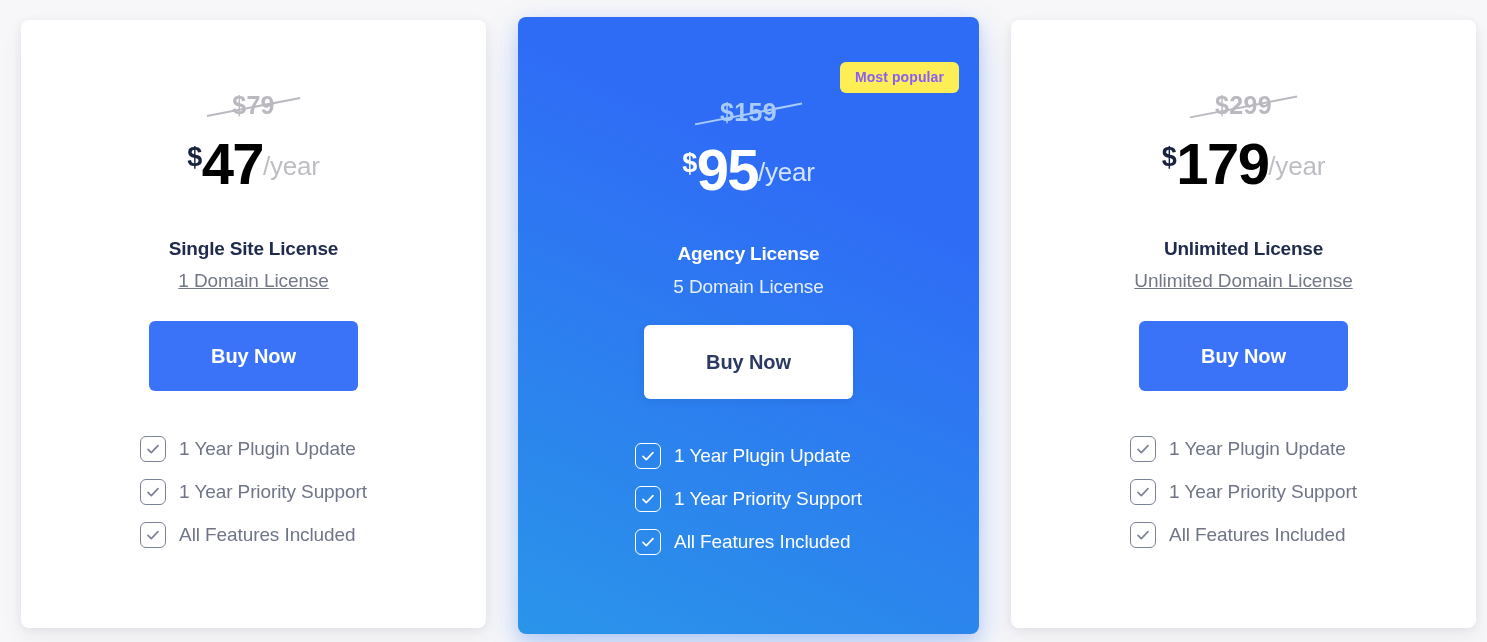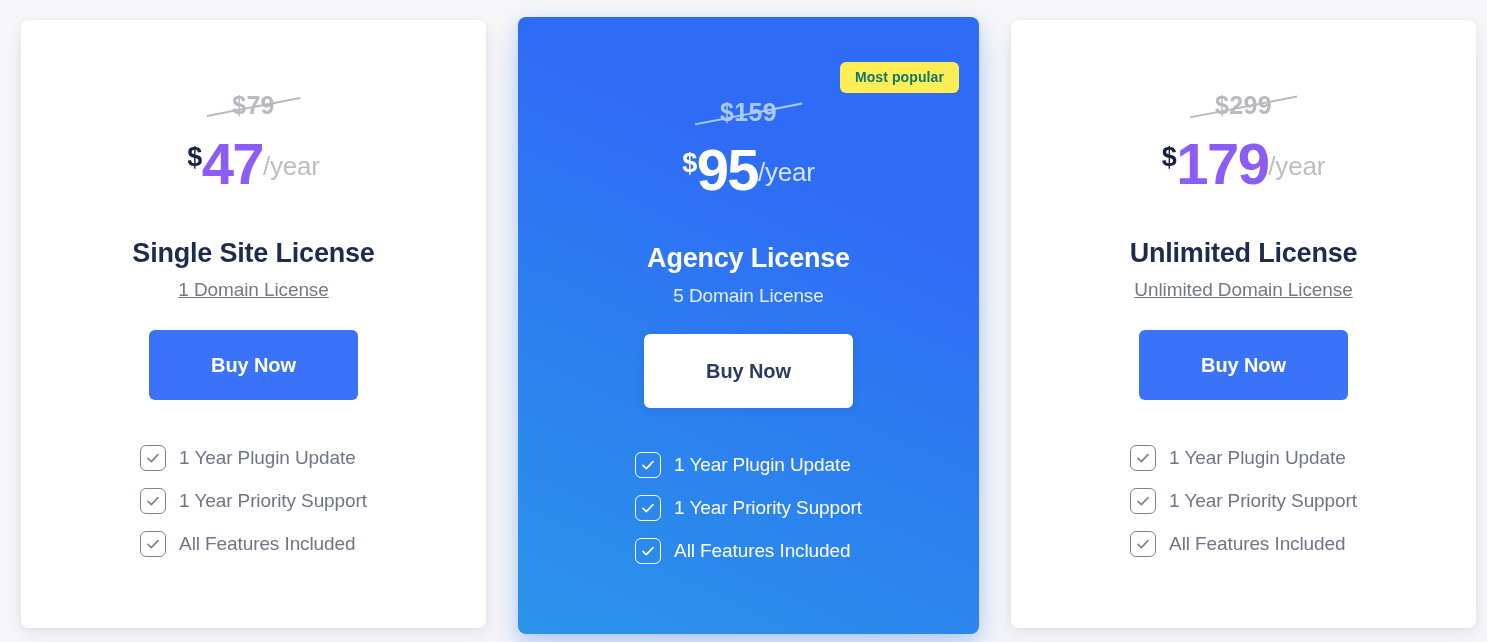--- a/index.html
+++ b/index.html
@@ -54,21 +54,21 @@
   }
 
   
   .badge-row {
     position: absolute;
     top: 45px;
     right: 20px;
   }
   .badge {
     background: #fcee54;
-    color: #0f766e;
+    color: #8b5cf6;
     font-size: 14px;
     font-weight: bold;
     letter-spacing: 0.1px;
     padding: 8px 15px 9px;
     border-radius: 6px;
     display: inline-block;
     line-height: 1;
   }
 
   
@@ -104,37 +104,37 @@
   .currency {
     font-size: 27px;
     font-weight: bold;
     color: #19233f;
     margin-top: 9px;
     letter-spacing: -0.5px;
   }
   .amount {
     font-size: 58px;
     font-weight: bold;
-    color: #8b5cf6;
+    color: #000000;
     letter-spacing: -1.6px;
   }
   .period {
     font-size: 26px;
     font-weight: normal;
     color: #bdbdc4;
     align-self: flex-end;
     margin-bottom: 14px;
     letter-spacing: -0.2px;
   }
   .featured .currency, .featured .amount { color: #ffffff; }
   .featured .period { color: #d3e4fd; }
 
   
   .plan-title {
-    font-size: 27px;
+    font-size: 19px;
     font-weight: bold;
     color: #1f2b4d;
     letter-spacing: -0.2px;
     text-align: center;
   }
   .plan-subtitle {
     font-size: 19px;
     color: #737887;
     letter-spacing: -0.1px;
     text-align: center;

